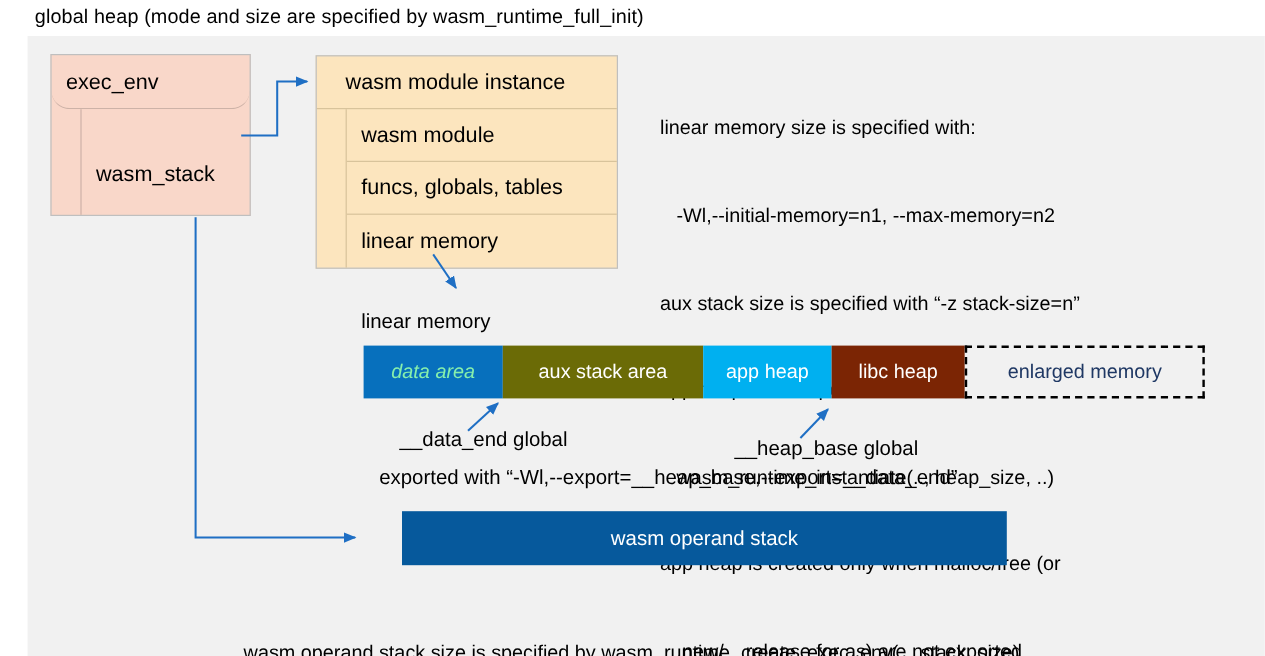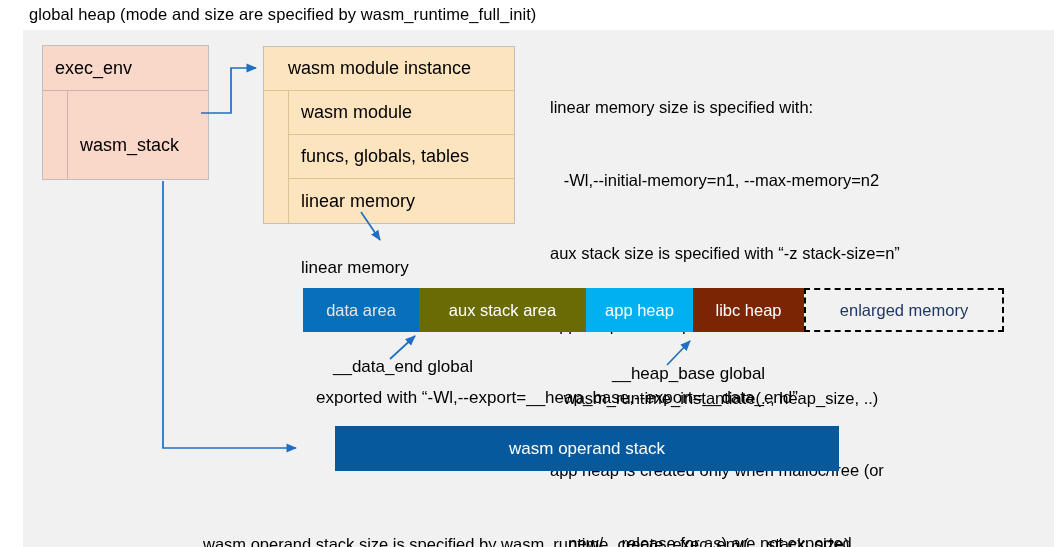--- a/index.html
+++ b/index.html
@@ -53,20 +53,21 @@
     box-sizing: border-box;
   }
   #exec-env-header {
     position: absolute;
     left: 0; top: 0;
     width: 165px; height: 45px;
     box-sizing: border-box;
     border-bottom: 1px solid #cdb2a7;
     display: flex; align-items: center;
     padding-left: 12px;
+    border-radius: 15px;
   }
   #exec-env-gutter {
     position: absolute;
     left: 0; top: 45px;
     width: 25px; height: 88px;
     box-sizing: border-box;
     border-right: 1px solid #cdb2a7;
   }
   #module-inst-row {
     position: absolute;
@@ -244,21 +245,21 @@
     <div>aux stack size is specified with “-z stack-size=n”</div>
     <div>app heap size is specified with:</div>
     <div>   wasm_runtime_instantiate(.., heap_size, ..)</div>
     <div>app heap is created only when malloc/free (or</div>
     <div>__new/__release for as) are not exported</div>
   </div>
 
   <div class="abs" id="linear-memory-caption">linear memory</div>
 
   <div class="abs" id="memory-bar">
-    <div class="mem-seg" id="seg-0" style="width: 116px; background: rgb(7, 112, 189); color: #e5e5e5;">
+    <div class="mem-seg" id="seg-0" style="width: 116px; background: rgb(7, 112, 189); color: #86efac; font-style: italic;">
       <span>data area</span>
     </div>
     <div class="mem-seg" id="seg-1" style="width: 167px; background: rgb(107, 107, 6); color: #ffffff;">
       <span>aux stack area</span>
     </div>
     <div class="mem-seg" id="seg-2" style="width: 107px; background: rgb(0, 176, 240); color: rgb(255, 255, 255);">
       <span>app heap</span>
     </div>
     <div class="mem-seg" id="seg-3" style="width: 111px; background: rgb(123, 37, 4); color: rgb(255, 255, 255);">
       <span>libc heap</span>

